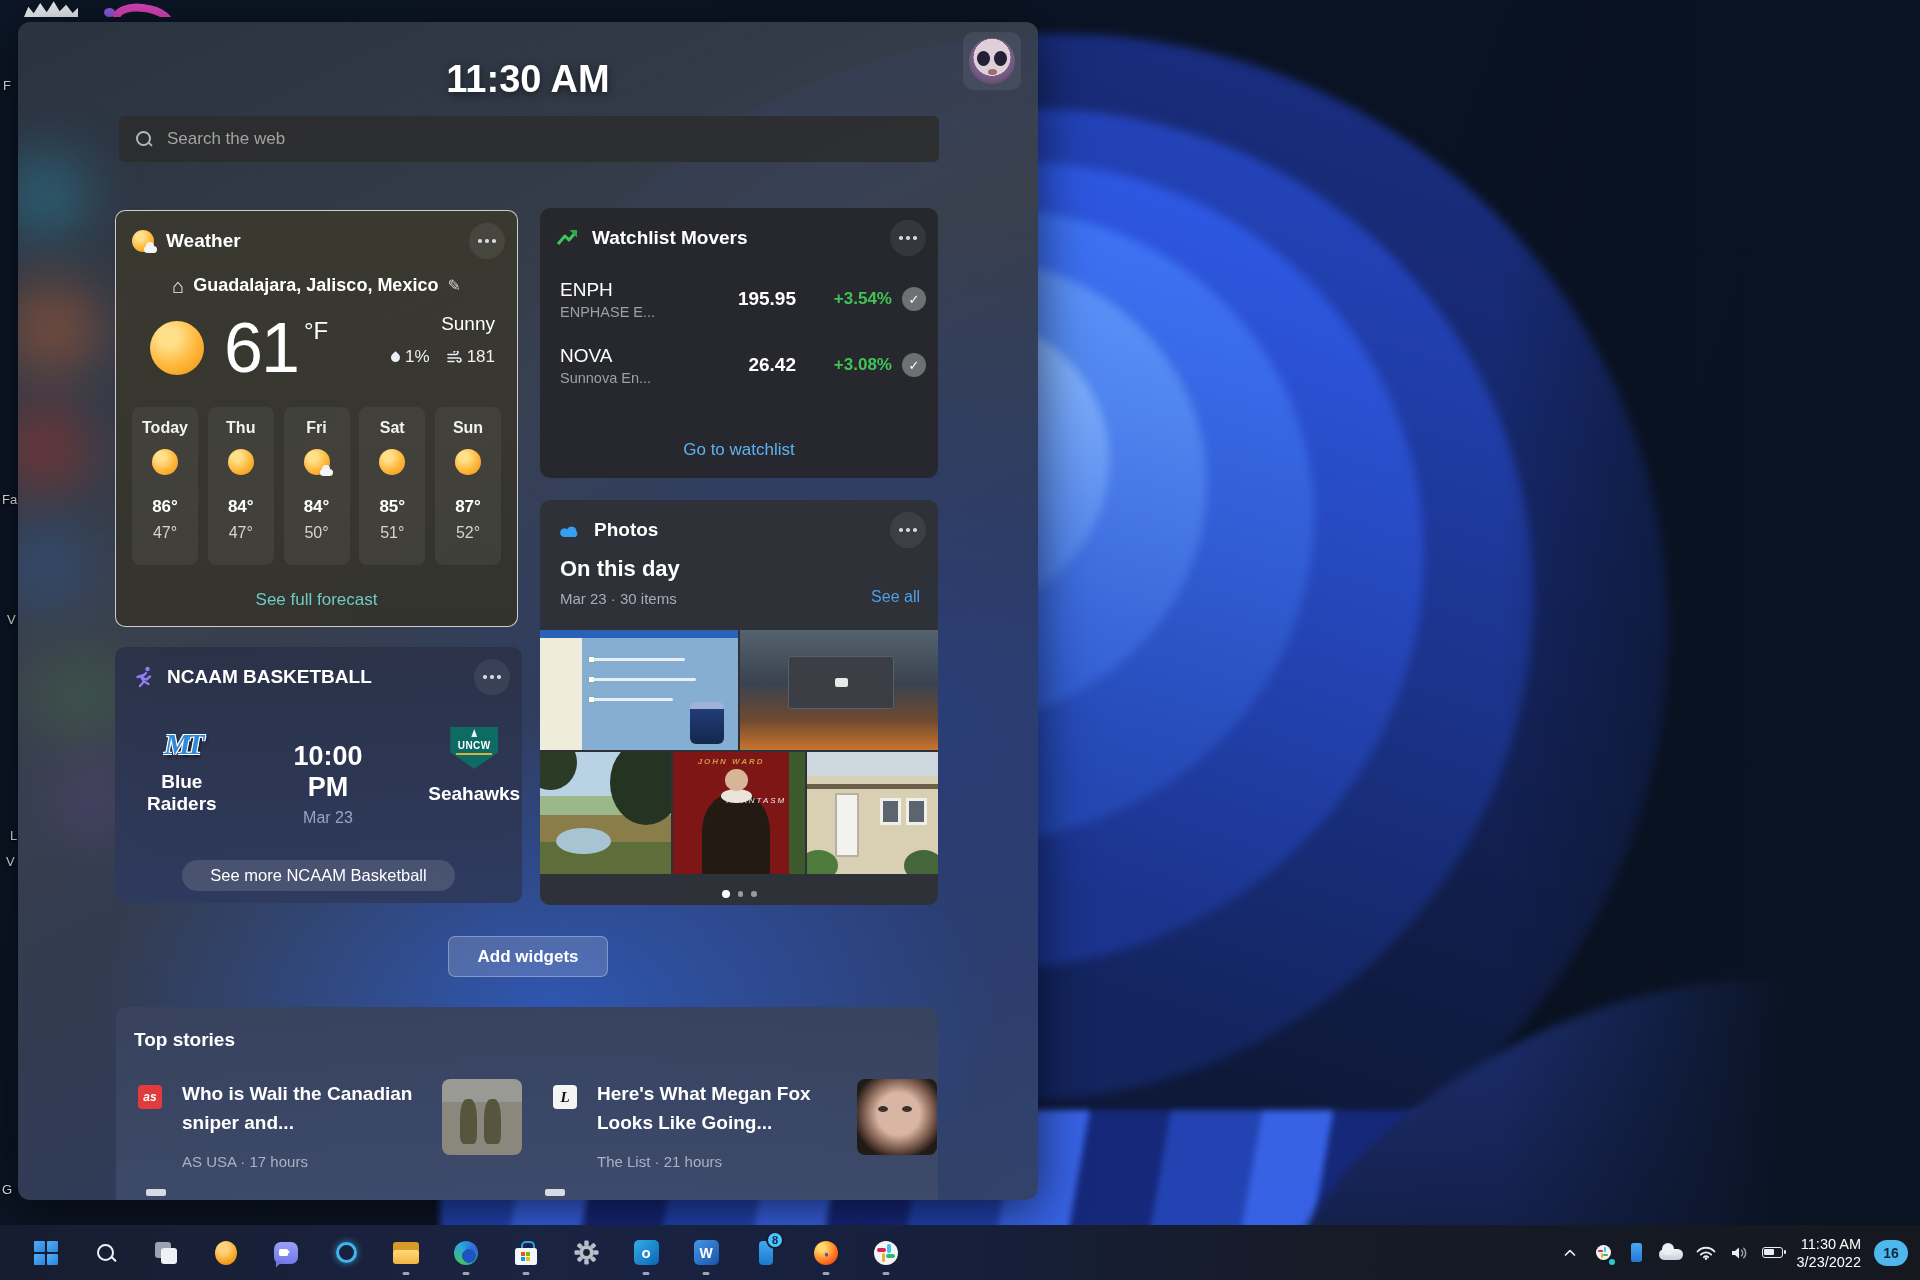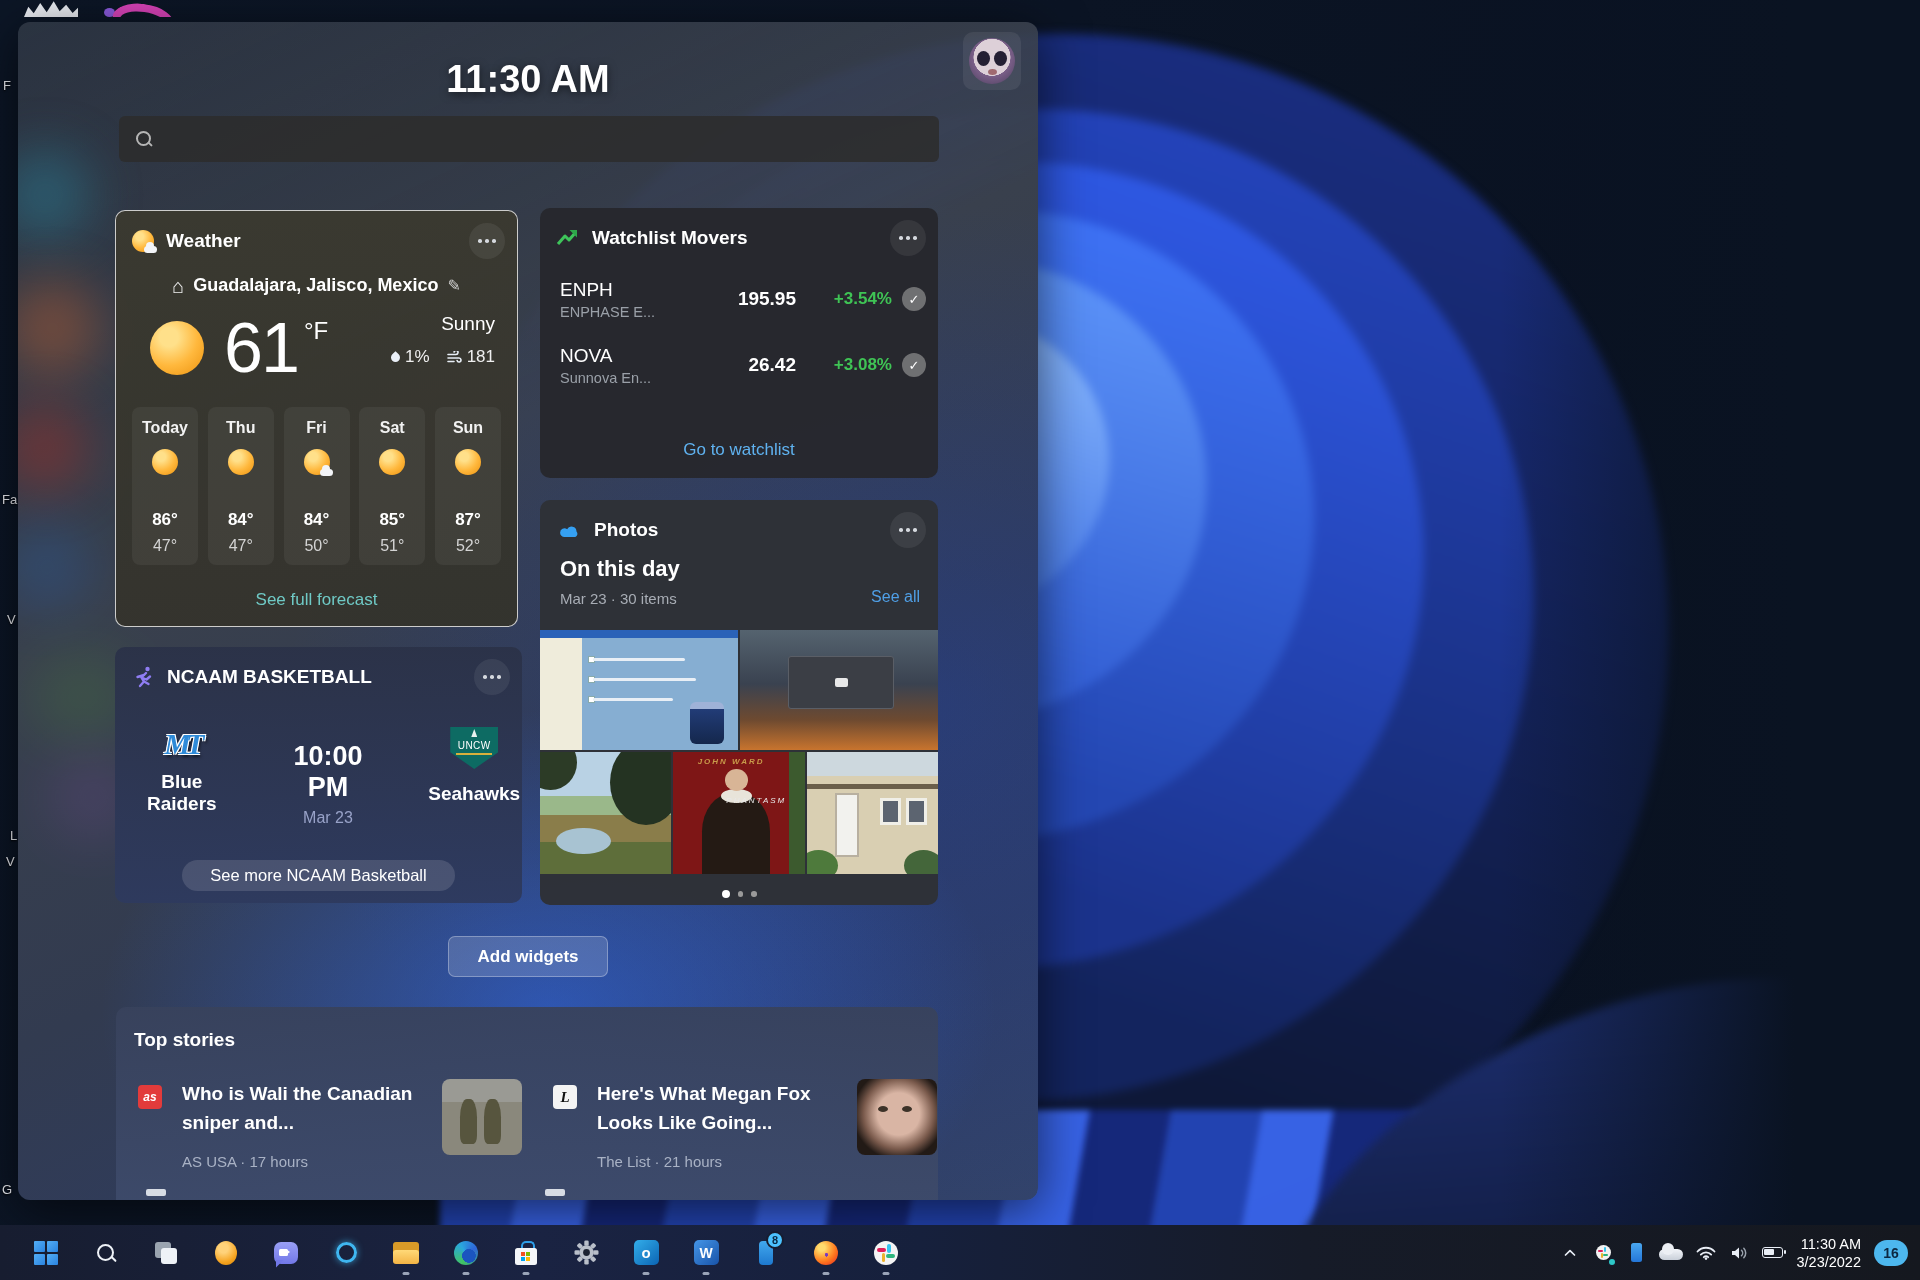--- a/index.html
+++ b/index.html
@@ -104,21 +104,21 @@
   .wx-cond { color:#fff; font-size:19px; }
   .wx-stats { margin-top:12px; display:flex; gap:16px; justify-content:flex-end; align-items:center;
     color:#efefef; font-size:17px; }
   .stat { display:flex; align-items:center; gap:5px; }
   .drop { width:9px; height:9px; background:#eaf0f8; border-radius:0 50% 50% 50%; transform:rotate(45deg); }
   .wx-strip { position:absolute; left:16px; right:16px; top:196px; display:flex; justify-content:space-between; }
   .wx-col { width:66px; height:158px; border-radius:8px; background:rgba(255,255,255,.055);
     display:flex; flex-direction:column; align-items:center; cursor:pointer; }
   .wx-day { color:#f2f2f2; font-size:16px; font-weight:600; margin-top:12px; }
   .sun.small { width:26px; height:26px; margin-top:12px; position:relative; }
-  .wx-hi { color:#fff; font-size:17px; font-weight:600; margin-top:35px; }
+  .wx-hi { color:#fff; font-size:17px; font-weight:600; margin-top:22px; }
   .wx-lo { color:#d4d4d4; font-size:16px; margin-top:7px; }
   .wx-link { position:absolute; left:0; right:0; bottom:16px; text-align:center; color:#6fc9c5;
     font-size:17px; cursor:pointer; }
 
   .wl-card { left:522px; top:186px; width:398px; height:270px; background:rgba(38,40,45,.96); }
   .wl-rows { position:absolute; left:20px; right:12px; top:62px; }
   .wl-row { display:grid; grid-template-columns:1fr 88px 96px 34px; align-items:center; height:58px; margin-bottom:8px; }
   .wl-ticker { color:#fff; font-size:19px; font-weight:400; }
   .wl-co { color:#9aa0a8; font-size:14.5px; margin-top:3px; white-space:nowrap; overflow:hidden; }
   .wl-price { color:#fff; font-size:19px; font-weight:700; text-align:right; }
@@ -177,21 +177,21 @@
 
   .nc-card { left:97px; top:625px; width:407px; height:256px;
     background:linear-gradient(180deg,rgba(43,50,72,.96),rgba(46,58,94,.96)); }
   .nc-match { position:absolute; left:0; right:0; top:80px; display:flex; justify-content:center; gap:42px;padding-left:19px; }
   .nc-team { width:110px; text-align:center; }
   .mt-logo { font-family:"Liberation Serif",serif; font-style:italic; font-weight:700; font-size:30px;
     color:#2e8ad8; letter-spacing:-5px;
     text-shadow:1px 1px 0 #fff,-1px -1px 0 #fff,1px -1px 0 #fff,-1px 1px 0 #fff,2px 3px 3px rgba(0,0,0,.6); }
   .uncw-shield { position:relative; display:inline-block; width:48px; height:42px; background:#0d6b63;
     clip-path:polygon(0 0,100% 0,100% 60%,50% 100%,0 60%); }
-  .uncw-shield .tx { position:absolute; left:0; right:0; top:13px; color:#fff; font-size:10px; font-weight:400;
+  .uncw-shield .tx { position:absolute; left:0; right:0; top:13px; color:#fff; font-size:10px; font-weight:700;
     letter-spacing:.5px; text-align:center; }
   .uncw-shield .bar { position:absolute; left:6px; right:6px; top:26px; height:2px; background:#d8b03c; }
   .uncw-shield .tr { position:absolute; left:21px; top:2px; width:6px; height:8px; background:#e8f2f0;
     clip-path:polygon(50% 0,100% 100%,0 100%); }
   .nc-name { margin-top:10px; color:#fff; font-size:19px; font-weight:700; }
   .nc-mid { width:130px; text-align:center; }
   .nc-time { color:#fff; font-size:27px; font-weight:700; margin-top:14px; }
   .nc-date { color:#98a2c8; font-size:16px; margin-top:6px; }
   .nc-btn { position:absolute; left:67px; bottom:12px; width:273px; height:31px; border-radius:16px;
     background:rgba(255,255,255,.13); color:#fff; font-size:16.5px; display:flex; align-items:center;
@@ -363,20 +363,21 @@
     <div class="avatar-btn">
       <div class="avatar">
         <span class="eye l"></span>
           <span class="eye r"></span>
           <span class="mouth"></span>
       </div>
     </div>
 
     <div class="searchbar">
       <span class="mag"></span>
+      <input type="text" placeholder="Search the web" style="">
     </div>
 
     <div class="card wx-card">
       <div class="card-head">
         <span class="sun head">
             <span class="mini-cloud"></span>
           </span>
         <span class="card-title">Weather</span>
         <span class="menu-btn">
             <i></i>

